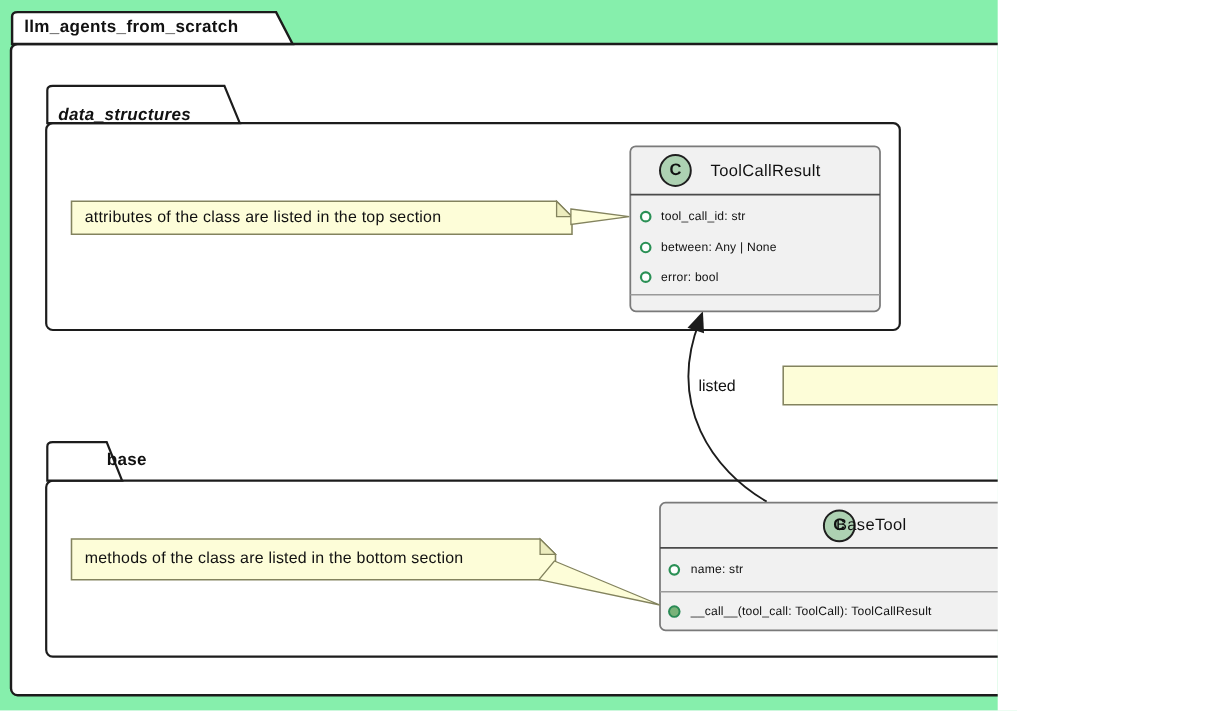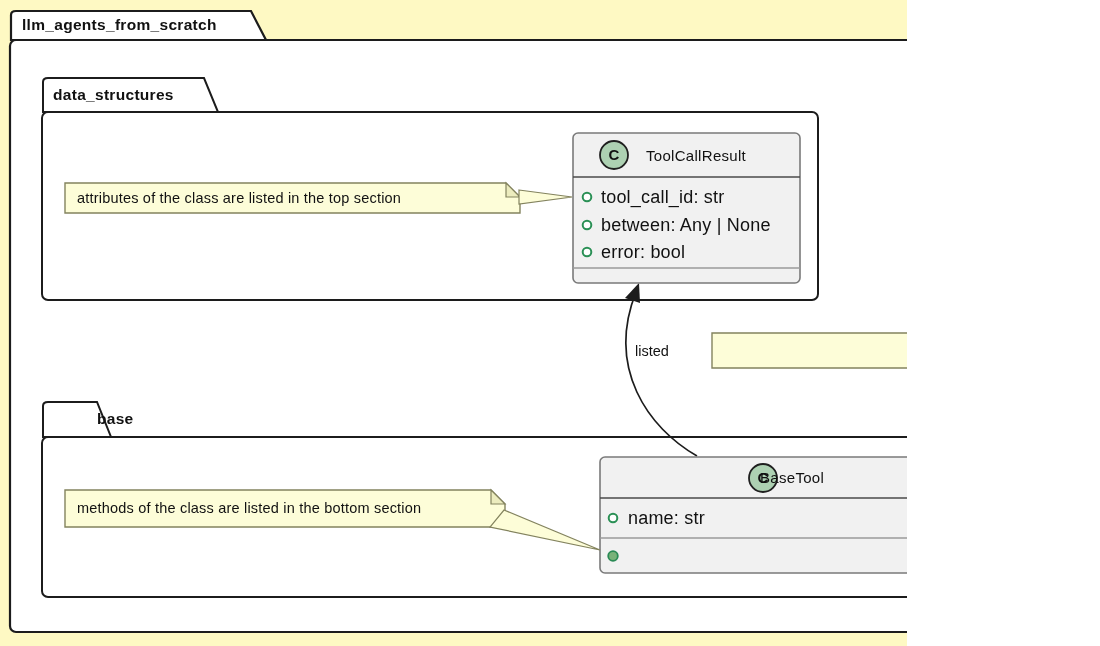--- a/index.html
+++ b/index.html
@@ -1,25 +1,25 @@
 <!DOCTYPE html>
 <html><head>
 <meta charset="utf-8">
 <style>
   html,body{margin:0;padding:0;background:#ffffff;}
   .canvas{
-    position:relative;width:907px;height:646px;background:#fef9c3;
+    position:relative;width:907px;height:646px;background:#86efac;
     font-family:"Liberation Sans",sans-serif;color:#111;overflow:hidden;
   }
   svg.layer{position:absolute;left:0;top:0;}
   .txt{position:absolute;white-space:nowrap;line-height:18px;}
   .pkg-label{font-weight:bold;font-size:15.5px;letter-spacing:.3px;}
   .cls-title{font-size:15px;letter-spacing:.3px;}
   .badge{font-weight:bold;font-size:15px;width:18px;text-align:center;}
-  .member{font-size:18px;letter-spacing:.2px;}
+  .member{font-size:11px;letter-spacing:.2px;}
   .note-text{font-size:14.5px;letter-spacing:.2px;}
   .rel-label{font-size:14.5px;}
 </style>
 </head>
 <body>
 
 <div class="canvas">
 
   <svg class="layer" width="1100" height="646" viewBox="0 0 1100 646">
 
@@ -56,31 +56,32 @@
 
     <path d="M 65 490 L 491 490 L 505 504 L 505 527 L 65 527 Z" fill="#FDFDD8" stroke="#83835E" stroke-width="1.4"></path>
     <path d="M 491 490 L 491 504 L 505 504 Z" fill="#ECECBE" stroke="#83835E" stroke-width="1.2"></path>
     <polygon points="504,510 600,550 490,527" fill="#FDFDD8" stroke="#83835E" stroke-width="1.2"></polygon>
 
     <path d="M 712 333 L 1079 333 L 1093 347 L 1093 368 L 712 368 Z" fill="#FDFDD8" stroke="#83835E" stroke-width="1.4"></path>
     <path d="M 1079 333 L 1079 347 L 1093 347 Z" fill="#ECECBE" stroke="#83835E" stroke-width="1.2"></path>
   </svg>
 
   <div class="txt pkg-label" style="left:22px;top:16px;">llm_agents_from_scratch</div>
-  <div class="txt pkg-label" style="left:53px;top:86px;">data_structures</div>
+  <div class="txt pkg-label" style="left:53px;top:96px;font-style:italic;">data_structures</div>
   <div class="txt pkg-label" style="left:53px;top:410px;margin-left:44px;">base</div>
 
   <div class="txt badge" style="left:605px;top:146px;">C</div>
   <div class="txt cls-title" style="left:634px;top:147px;margin-left:12px;">ToolCallResult</div>
   <div class="txt member" style="left:601px;top:188px;">tool_call_id: str</div>
   <div class="txt member" style="left:601px;top:216px;">between: Any | None</div>
   <div class="txt member" style="left:601px;top:243px;">error: bool</div>
 
   <div class="txt badge" style="left:754px;top:469px;">C</div>
   <div class="txt cls-title" style="left:760px;top:469px;">BaseTool</div>
   <div class="txt member" style="left:628px;top:509px;">name: str</div>
+  <div class="txt member" style="left:628px;top:547px;">__call__(tool_call: ToolCall): ToolCallResult</div>
 
   <div class="txt note-text" style="left:77px;top:499px;">methods of the class are listed in the bottom section</div>
   <div class="txt note-text" style="left:77px;top:189px;">attributes of the class are listed in the top section</div>
 
   <div class="txt rel-label" style="left:635px;top:342px;">listed</div>
 
 </div>
 
 </body></html>

